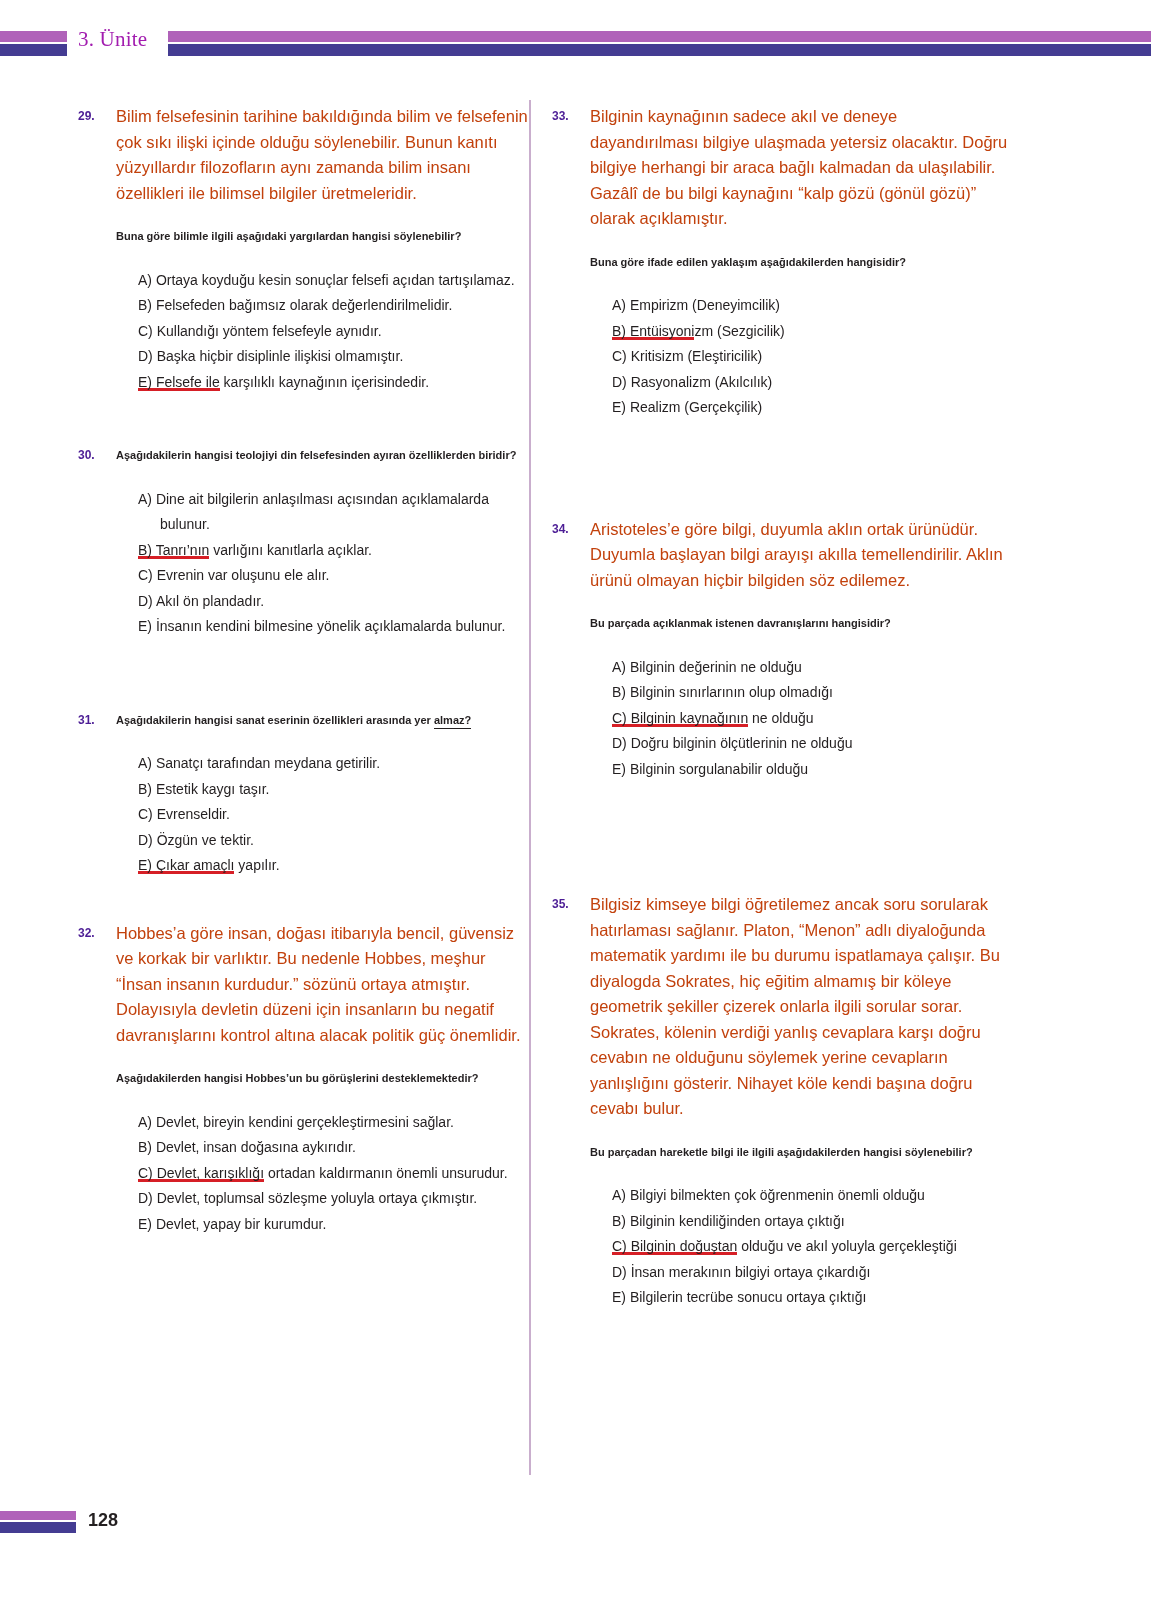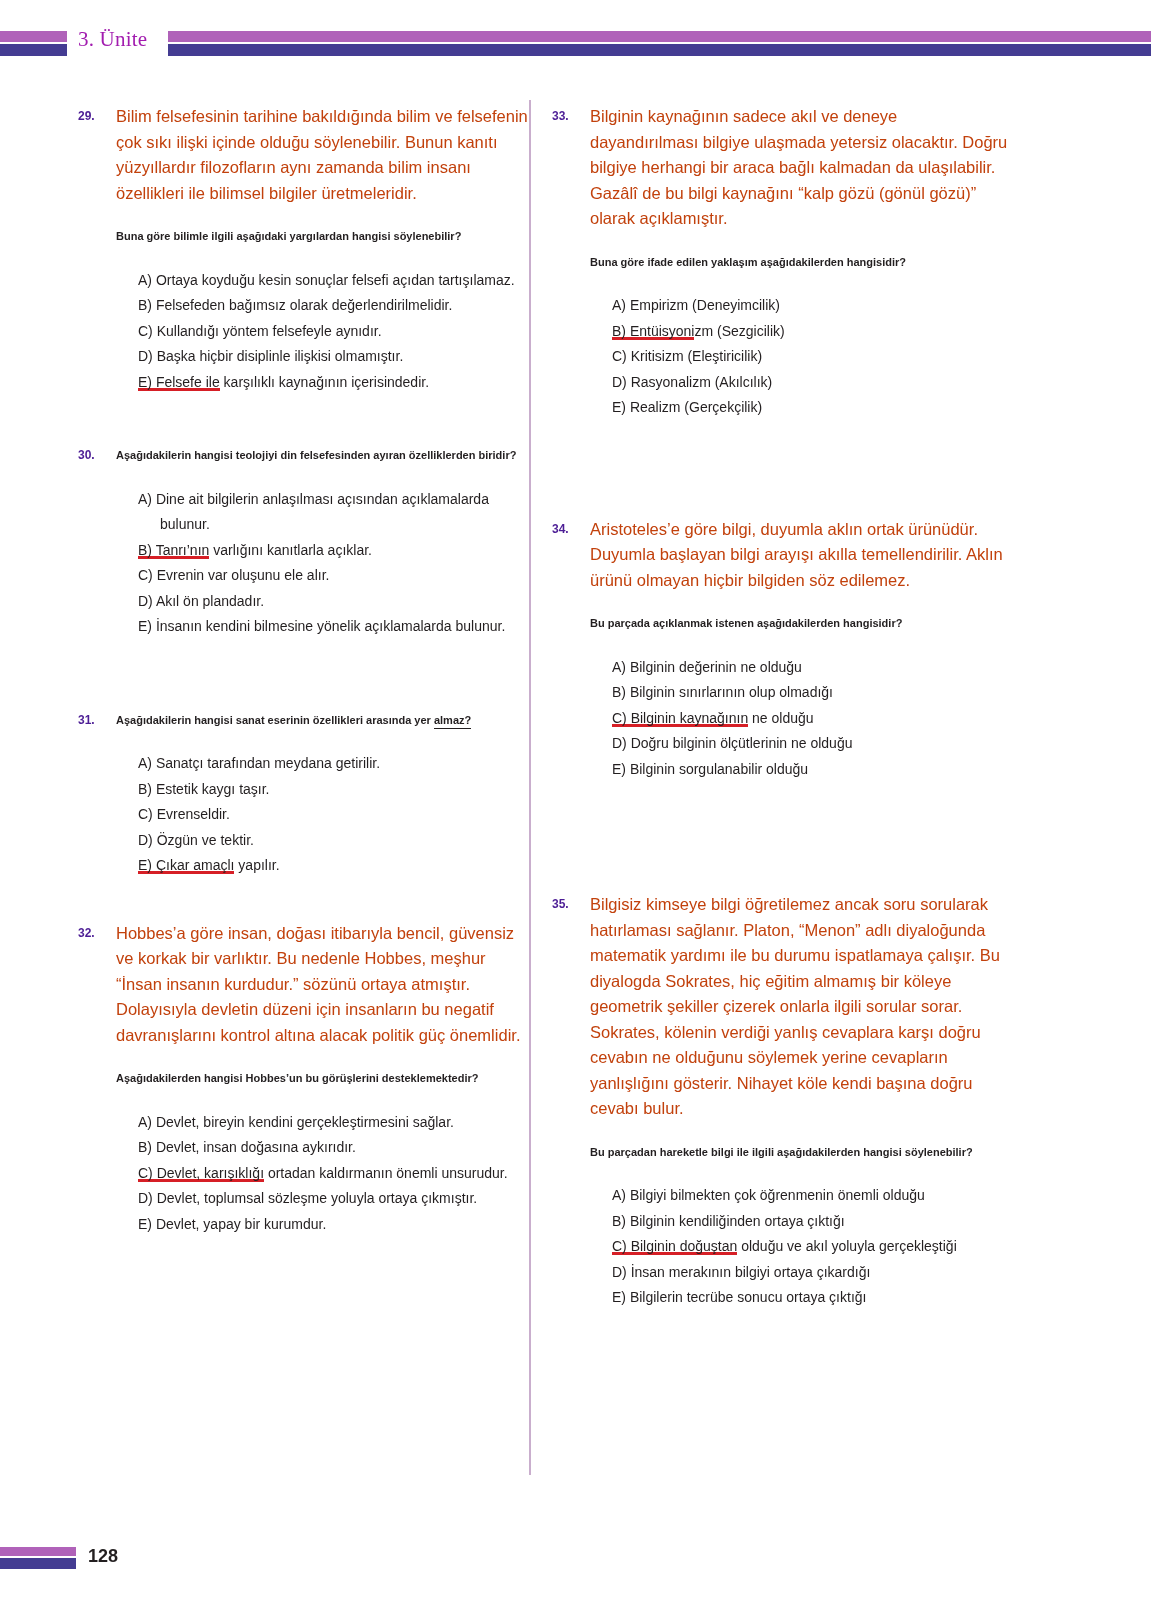--- a/index.html
+++ b/index.html
@@ -131,21 +131,21 @@
     background-repeat: no-repeat;
     background-size: 100% 3px;
     background-position: 0 calc(100% - 1px);
     padding-bottom: 2px;
   }
 
   
   .page-footer {
     position: absolute;
     left: 0;
-    top: 1540px;
+    top: 1504px;
     width: 1151px;
     height: 50px;
   }
   .ftr-bar-magenta {
     position: absolute;
     left: 0; top: 7px;
     width: 76px; height: 9px;
   }
   .ftr-bar-indigo {
     position: absolute;
@@ -253,21 +253,21 @@
             <div class="opt"><span>E) Realizm (Gerçekçilik)</span></div>
           </div>
         </div>
       </div>
     </div>
     <div class="question" style="margin-top: 96px;">
       <div class="q-row">
         <div class="q-num">34.</div>
         <div class="q-body">
           <div class="q-stem">Aristoteles’e göre bilgi, duyumla aklın ortak ürünüdür. Duyumla başlayan bilgi arayışı akılla temellendirilir. Aklın ürünü olmayan hiçbir bilgiden söz edilemez.</div>
-          <div class="q-ask">Bu parçada açıklanmak istenen aşağıdakilerden hangisidir?</div>
+          <div class="q-ask">Bu parçada açıklanmak istenen davranışlarını hangisidir?</div>
           <div class="opts">
             <div class="opt"><span>A) Bilginin değerinin ne olduğu</span></div>
             <div class="opt"><span>B) Bilginin sınırlarının olup olmadığı</span></div>
             <div class="opt"><span class="mark" style="background-image: linear-gradient(rgb(214, 31, 38), rgb(214, 31, 38));">C) Bilginin kaynağının</span><span> ne olduğu</span></div>
             <div class="opt"><span>D) Doğru bilginin ölçütlerinin ne olduğu</span></div>
             <div class="opt"><span>E) Bilginin sorgulanabilir olduğu</span></div>
           </div>
         </div>
       </div>
     </div>

